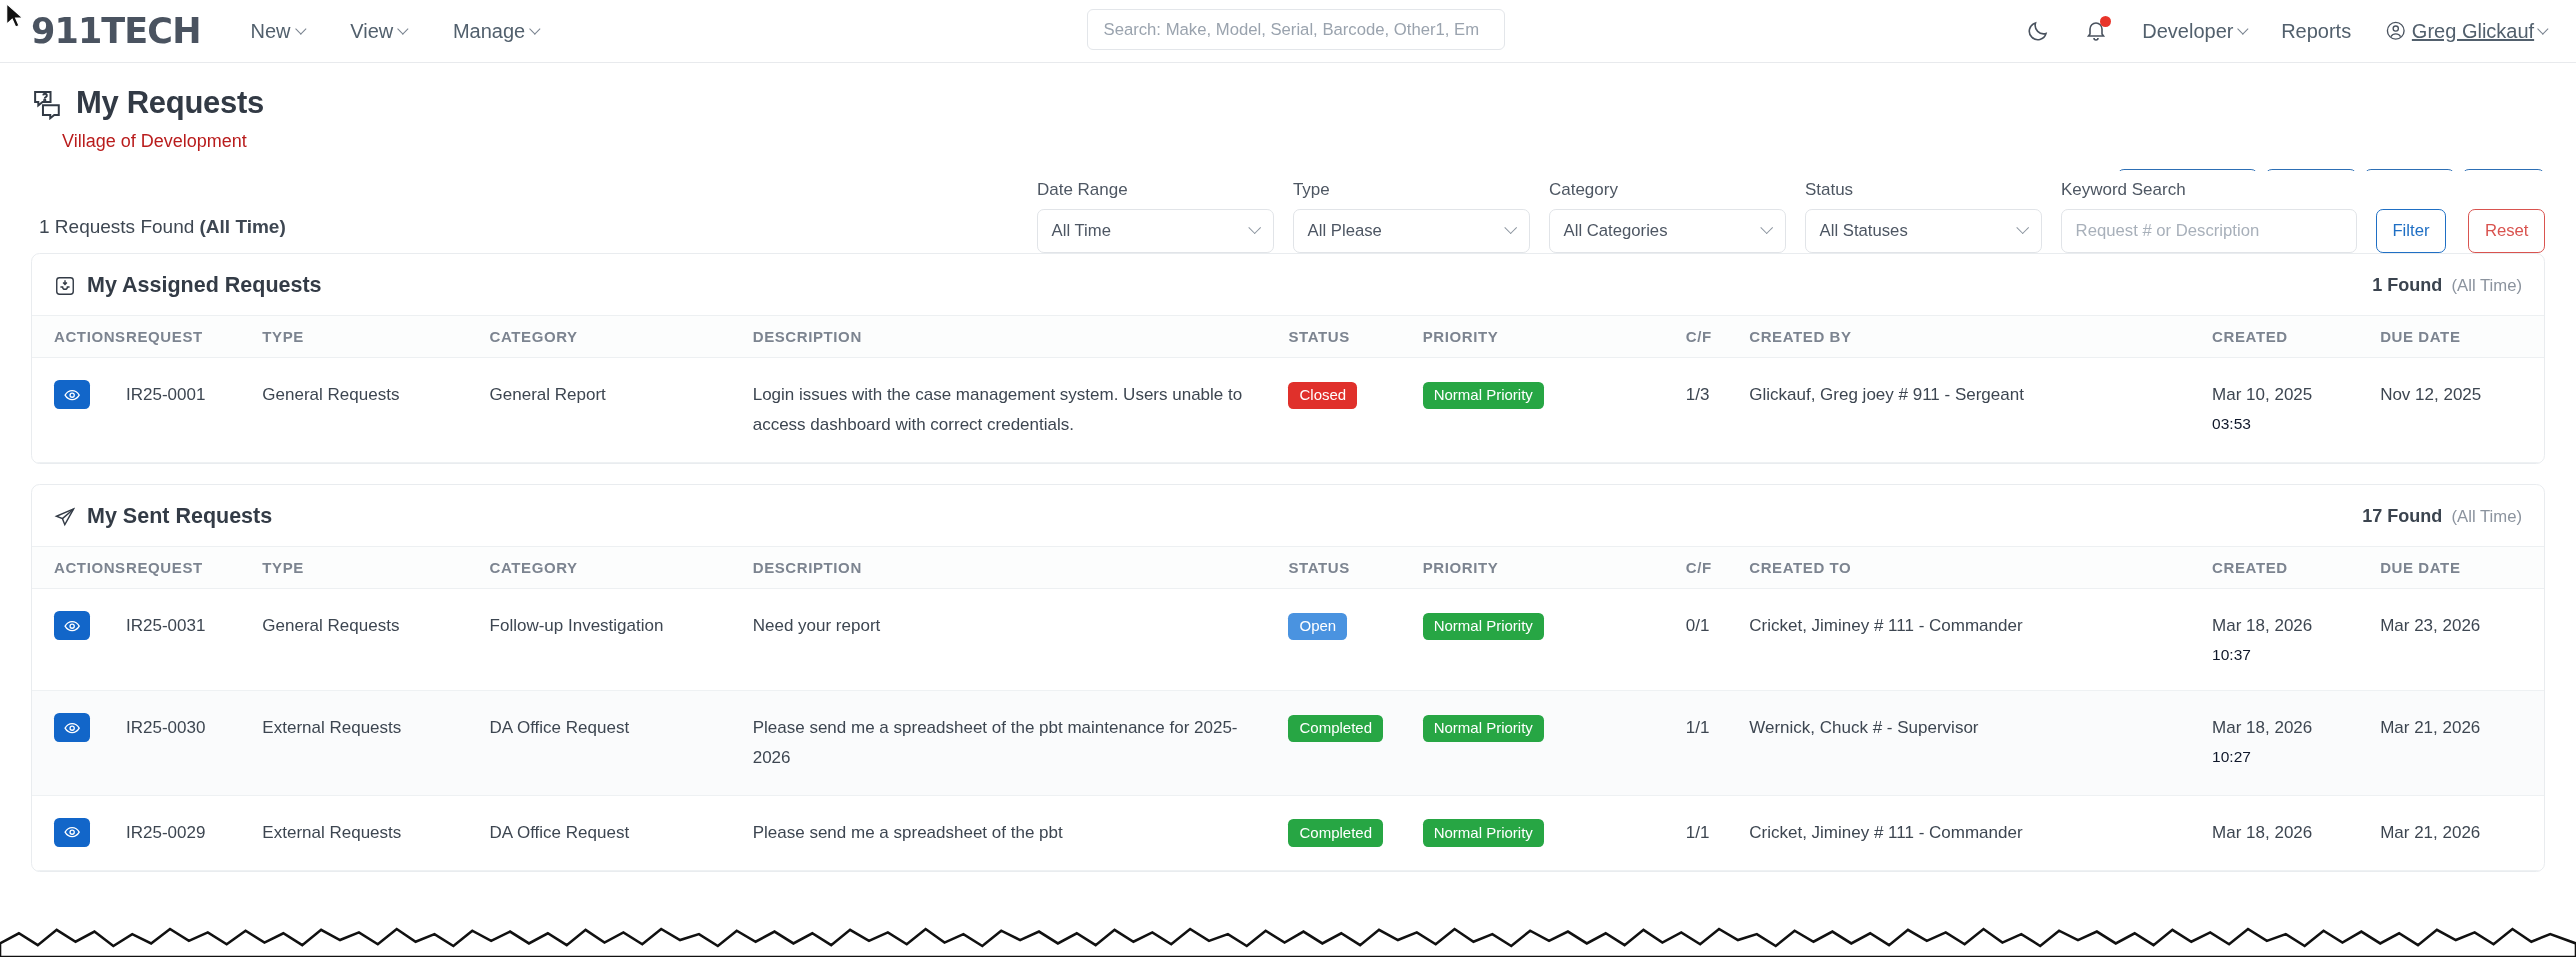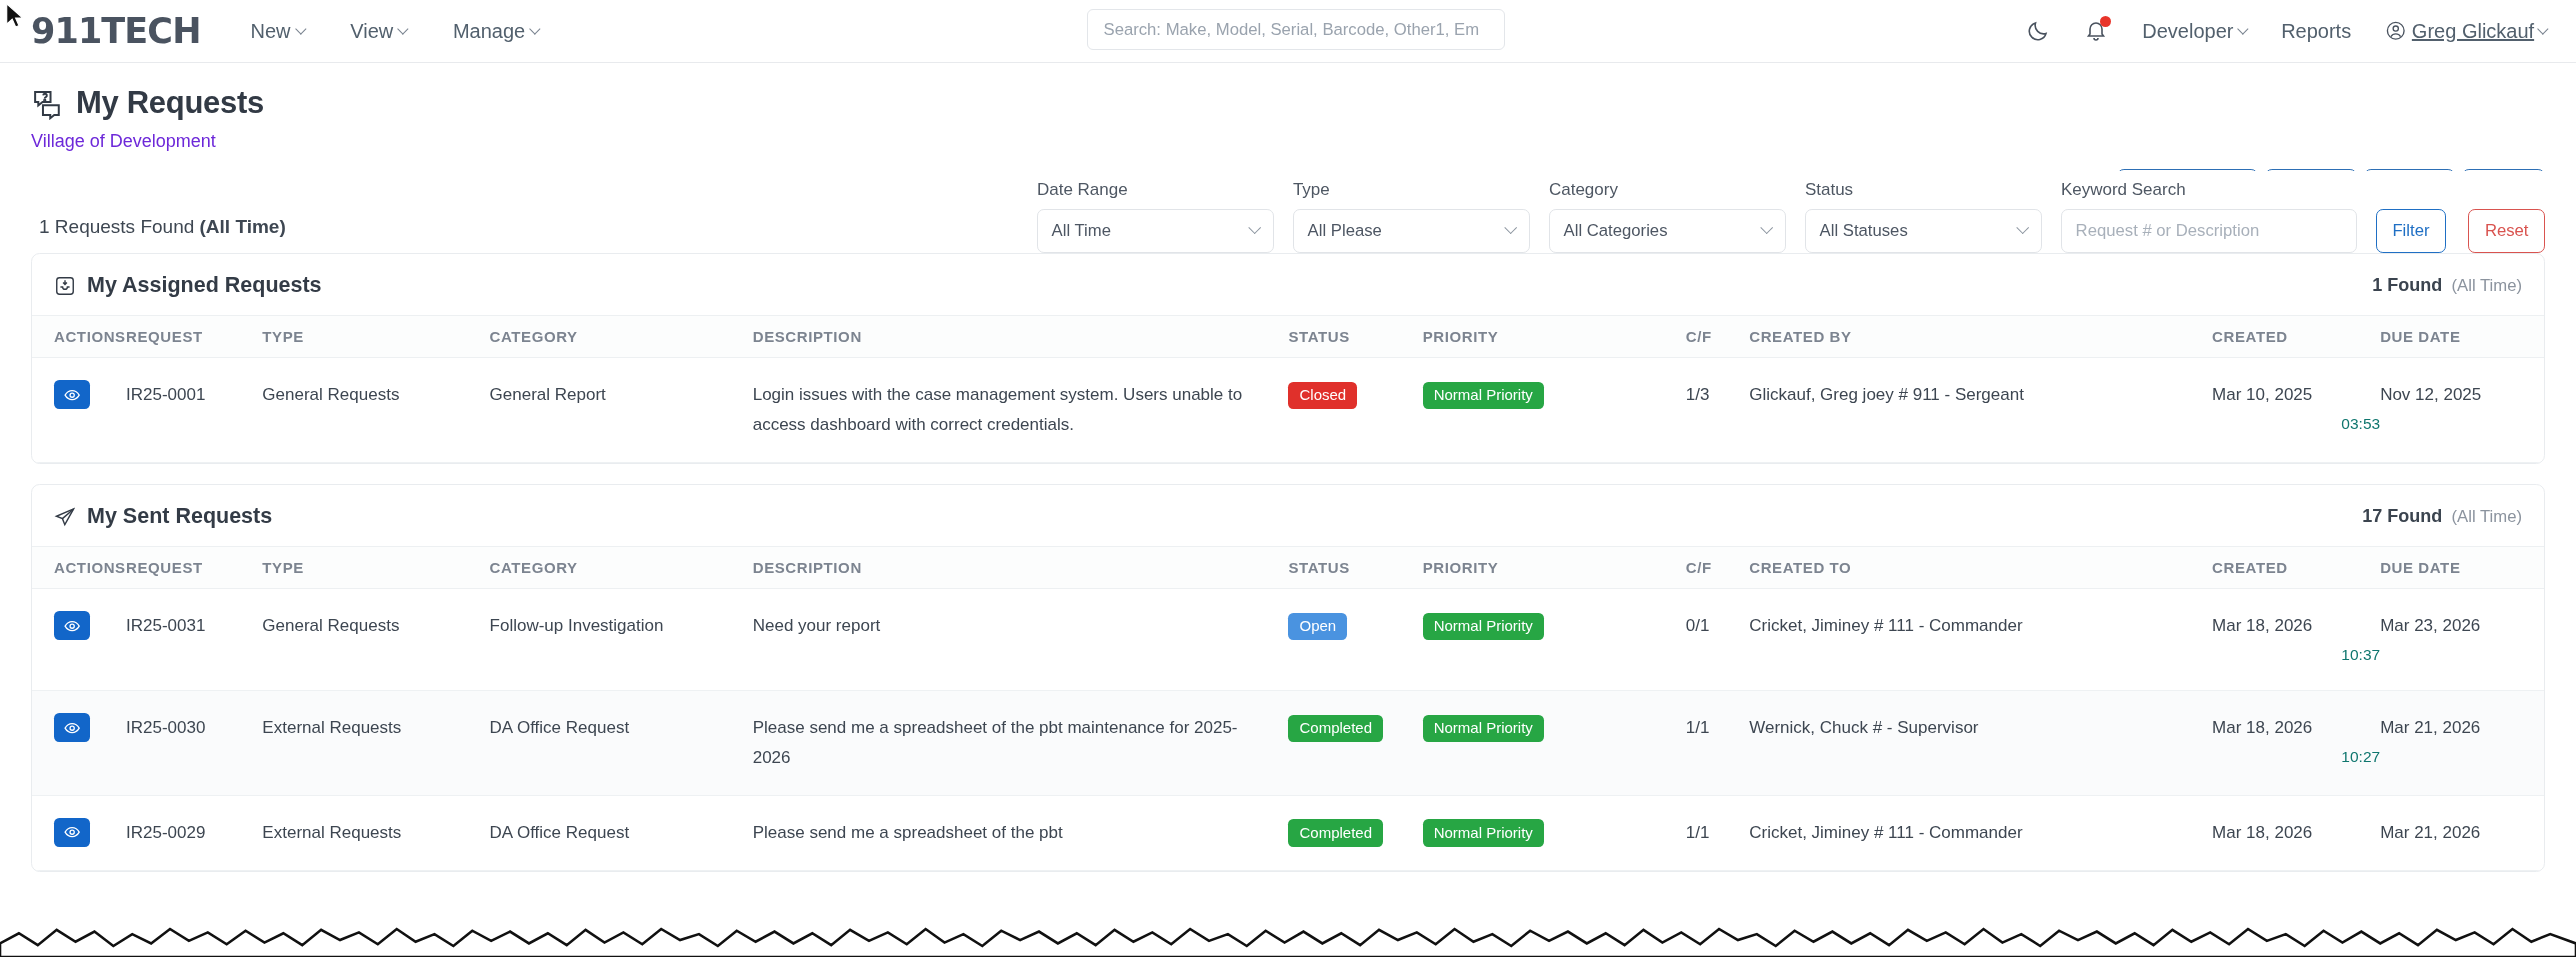--- a/index.html
+++ b/index.html
@@ -98,21 +98,22 @@
     align-items: center;
     gap: 12px;
     font-size: 31px;
     font-weight: 700;
     color: #323a45;
     letter-spacing: -0.3px;
   }
   .page-sub {
     margin-top: 10.3px;
     font-size: 18px;
-    color: #6d28d9;
+    color: #b91c1c;
+    margin-left: 31px;
   }
   .head-actions {
     position: absolute;
     right: 31px;
     top: 106px;
     display: flex;
     gap: 6.9px;
   }
   .pill-btn {
     border: 0.9px solid #2d6fb5;
@@ -284,21 +285,21 @@
     font-size: 15px;
     padding: 4.3px 11px;
     line-height: 1.25;
     white-space: nowrap;
   }
   .badge.closed    { background: #e0302b; }
   .badge.open      { background: #4a93e0; }
   .badge.completed { background: #27a644; }
   .badge.priority  { background: #27a644; }
 
-  .time-sub { color: #0f766e; font-size: 15.5px; text-align: right; }
+  .time-sub { color: #0f172a; font-size: 15.5px; }
 
   
   .torn {
     position: absolute;
     left: 0; bottom: 0;
     width: 2576px; height: 39px;
     pointer-events: none;
   }
   .page-shell { position: relative; width: 2576px; height: 957px; overflow: hidden; }
   .cursor { position: absolute; left: 5.2px; top: 1.7px; z-index: 50; }

